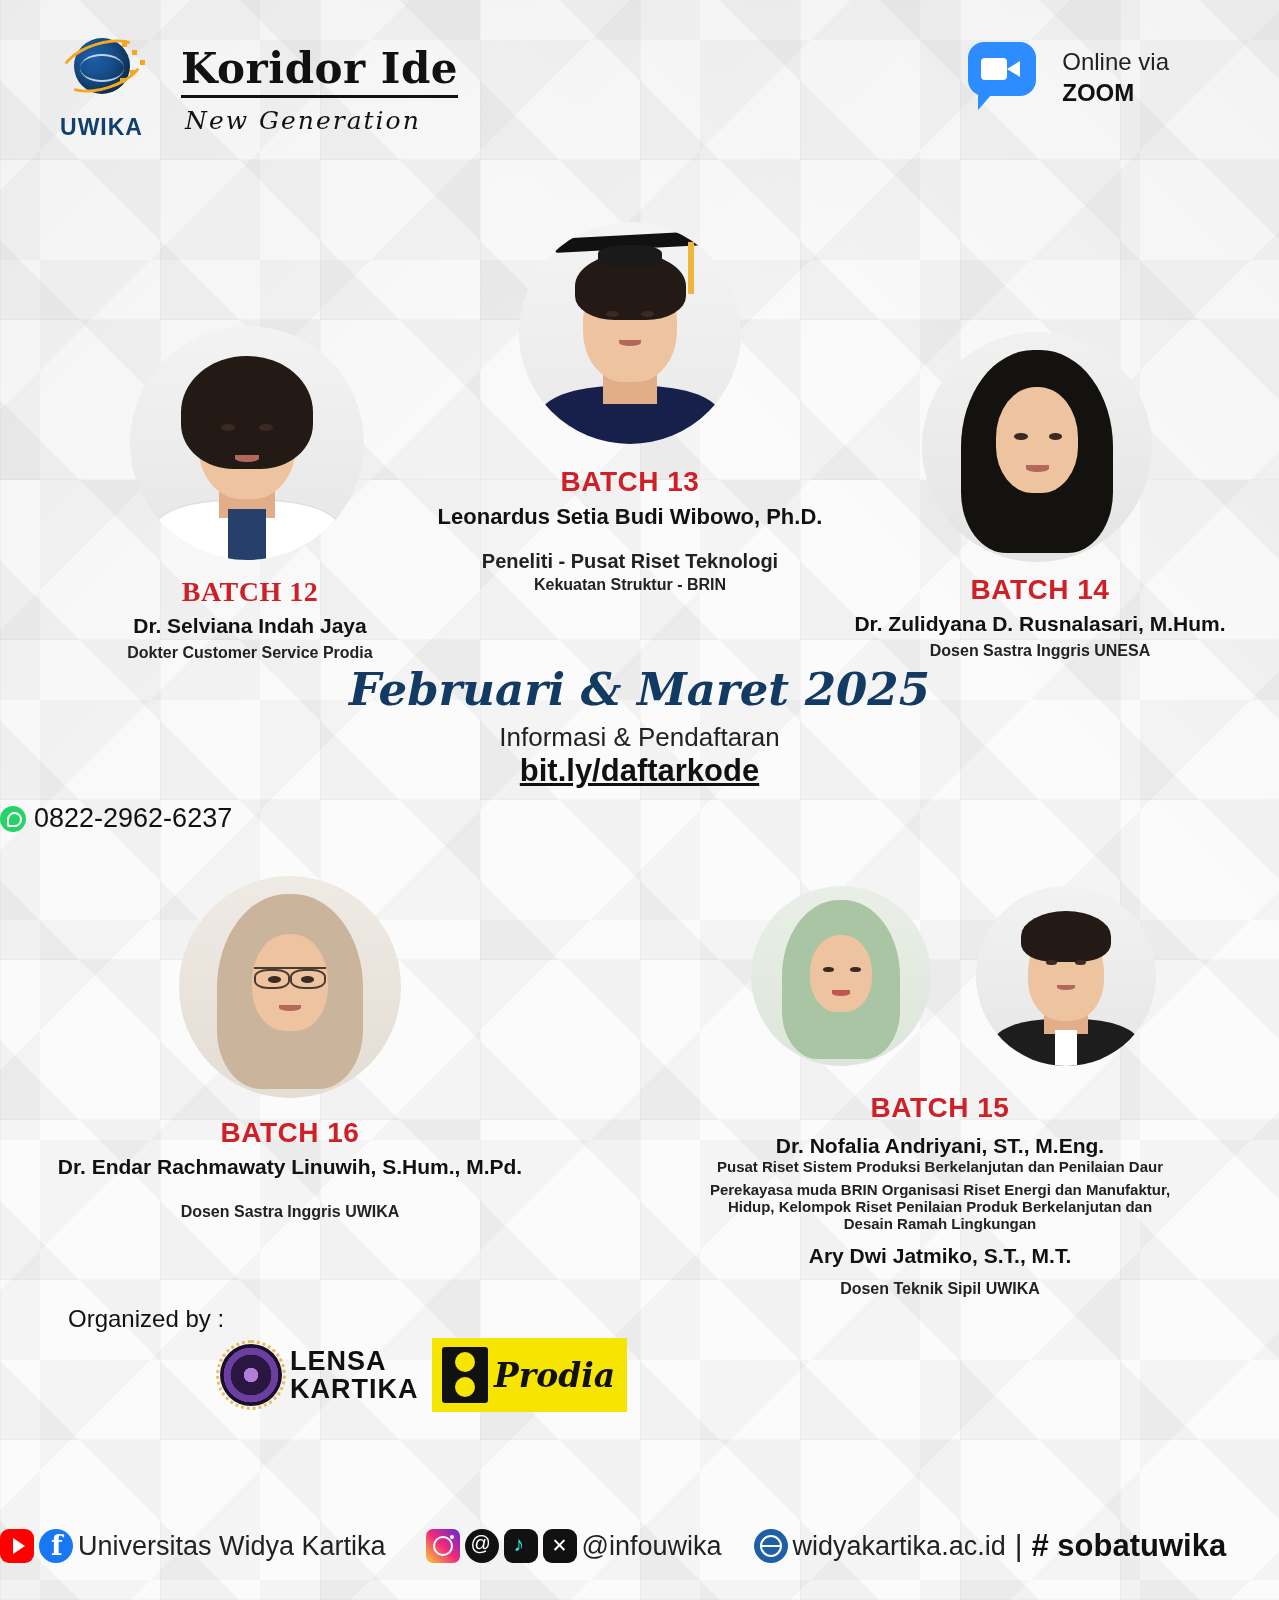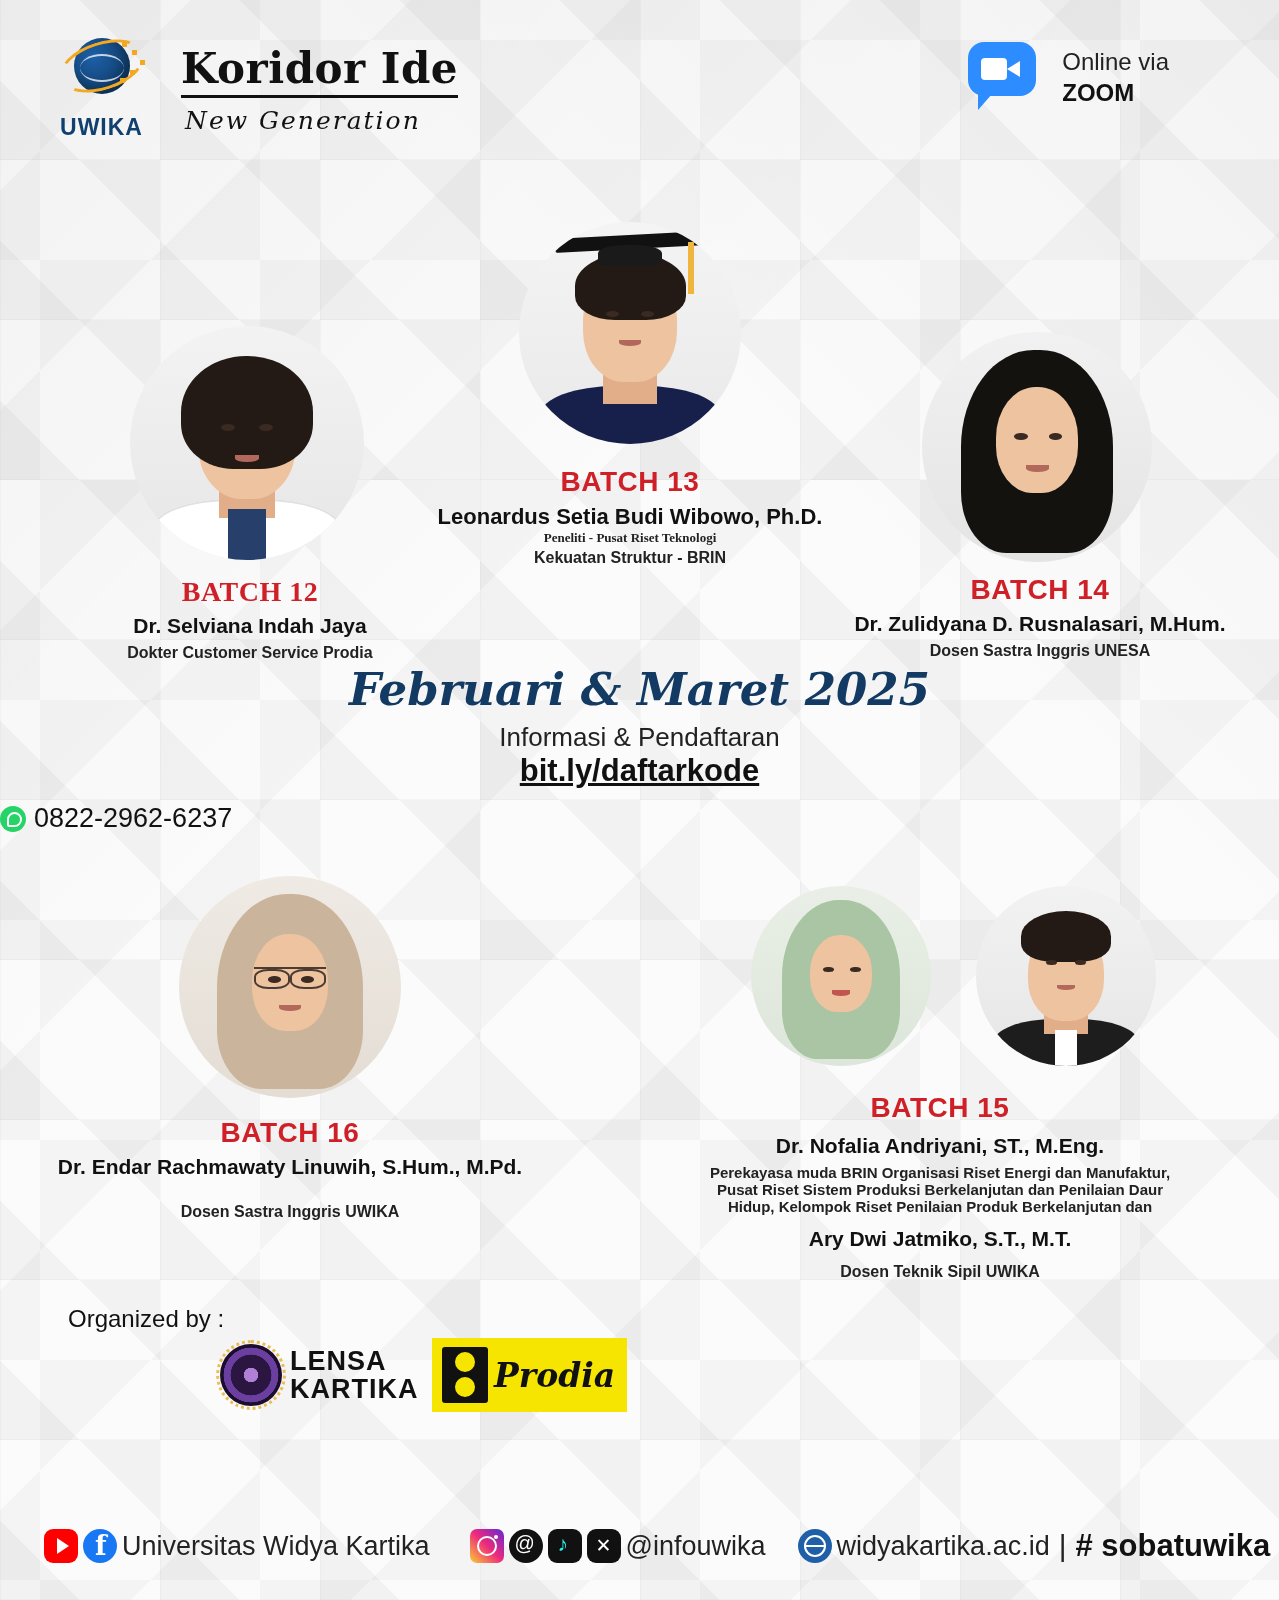--- a/index.html
+++ b/index.html
@@ -194,21 +194,21 @@
   .prodia .blk:before { top: 5px; }
   .prodia .blk:after { top: 30px; }
   .prodia .pword {
     font-family: "DejaVu Serif", serif; font-style: italic; font-weight: bold;
     font-size: 33px; color: #111;
   }
 
   
   .footer {
     position: absolute; left: 0; right: 0; bottom: 36px;
-    display: flex; align-items: center; gap: 5px; padding-left: 44px;
+    display: flex; align-items: center; gap: 5px; 
   }
   .fic { width: 34px; height: 34px; border-radius: 7px; flex: none; position: relative; }
   .fic.yt { background: #ff0000; border-radius: 9px; }
   .fic.yt:after { content:""; position:absolute; left: 13px; top: 9px; border-left: 12px solid #fff; border-top: 8px solid transparent; border-bottom: 8px solid transparent; }
   .fic.fb { background: #1877f2; border-radius: 50%; }
   .fic.fb:after { content:"f"; position:absolute; left: 12px; top: 1px; color:#fff; font-size: 27px; font-weight: bold; font-family:"DejaVu Serif",serif; }
   .fic.ig { background: linear-gradient(45deg,#f9ce34,#ee2a7b,#6228d7); }
   .fic.ig:before { content:""; position:absolute; inset:7px; border:2.5px solid #fff; border-radius:50%; }
   .fic.ig:after { content:""; position:absolute; right:6px; top:6px; width:4px; height:4px; background:#fff; border-radius:50%; }
   .fic.th { background: #111; border-radius: 50%; }
@@ -299,21 +299,21 @@
             <div class="board"></div>
             <div class="top"></div>
             <div class="tassel"></div>
           </div>
       </div>
     </div>
   </div>
   <div class="cap" style="left:390px; top:466px; width:480px;">
     <div class="batch" style="font-size:28px;">BATCH 13</div>
     <div class="sp-name" style="font-size:22px; margin-top:6px;">Leonardus Setia Budi Wibowo, Ph.D.</div>
-    <div class="sp-role" style="font-size:13px; margin-top:0;font-family:Liberation Serif, serif;">Peneliti - Pusat Riset Teknologi</div>
+    <div class="sp-role" style="font-size:20px; margin-top:20px;">Peneliti - Pusat Riset Teknologi</div>
     <div class="sp-role" style="font-size:16px; margin-top:3px;">Kekuatan Struktur - BRIN</div>
   </div>
 
   <div class="ring" style="left:116px; top:312px; width:262px; height:262px;">
     <div class="ringart"></div>
     <div class="ringart2"></div>
     <div class="photo">
       <div class="face">
         <div class="bg" style="background:linear-gradient(#f3f3f3,#e6e6e6);"></div>
         <div class="body" style="background:#ffffff; box-shadow: inset 0 0 0 2px #e0e0e0;"></div>
@@ -411,23 +411,24 @@
         <div class="eye l" style="top:41%"></div>
           <div class="eye r" style="top:41%"></div>
         <div class="mouth" style="top:55%"></div>
         <div style="position:absolute; left:44%; top:80%; width:12%; height:22%; background:#ffffff;"></div>
       </div>
     </div>
   </div>
   <div class="cap" style="left:690px; top:1092px; width:500px;">
     <div class="batch" style="font-size:28px;">BATCH 15</div>
     <div class="sp-name" style="font-size:21px; margin-top:10px;">Dr. Nofalia Andriyani, ST., M.Eng.</div>
+    <div class="sp-role" style="font-size:15px;">Pusat Riset Sistem Produksi Berkelanjutan dan Penilaian Daur</div>
     <div class="sp-role" style="font-size:15px; margin-top:6px;">Perekayasa muda BRIN Organisasi Riset Energi dan Manufaktur,</div>
-    <div class="sp-role" style="font-size:15px;">Pusat Riset Sistem Produksi Berkelanjutan dan Penilaian Daur</div>
     <div class="sp-role" style="font-size:15px;">Hidup, Kelompok Riset Penilaian Produk Berkelanjutan dan</div>
+    <div class="sp-role" style="font-size:15px;">Desain Ramah Lingkungan</div>
     <div class="sp-name" style="font-size:21px; margin-top:12px;">Ary Dwi Jatmiko, S.T., M.T.</div>
     <div class="sp-role" style="font-size:16px; margin-top:12px;">Dosen Teknik Sipil UWIKA</div>
   </div>
 
   <div class="org">Organized by :</div>
   <div class="lensa">
     <div class="eye"></div>
     <div class="ltxt">
       <div class="l1">LENSA</div>
       <div class="l2">KARTIKA</div>

